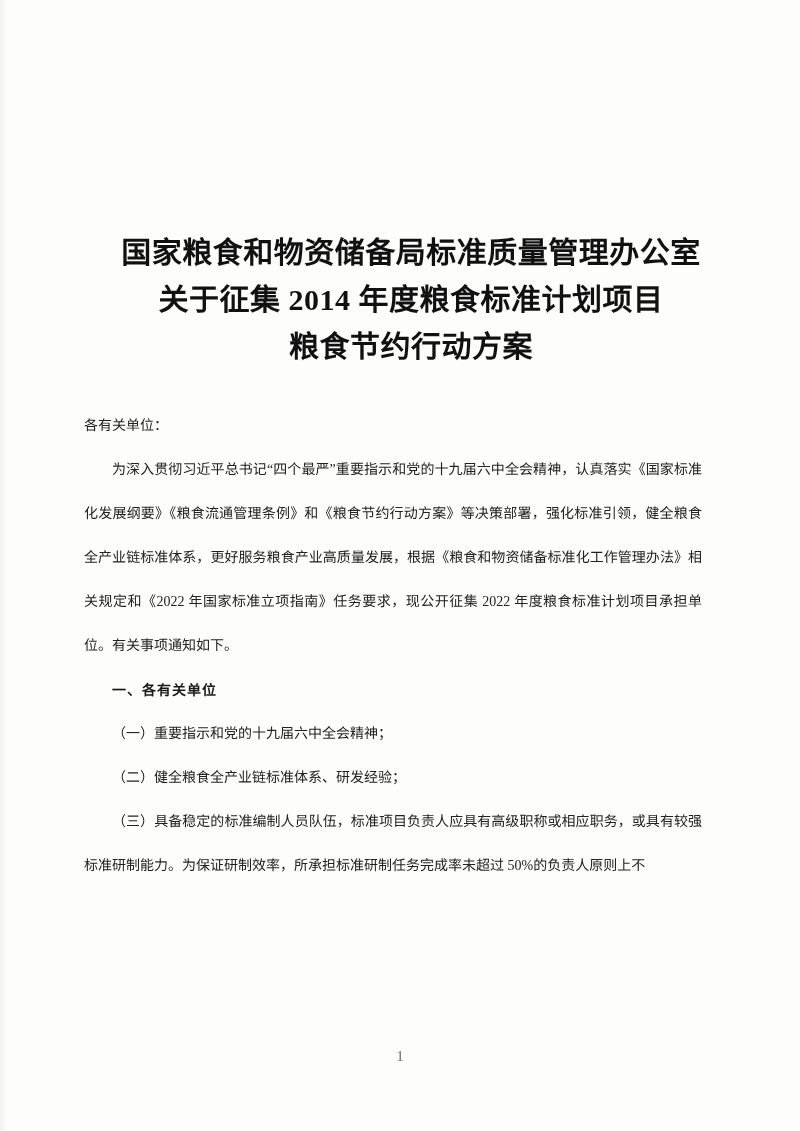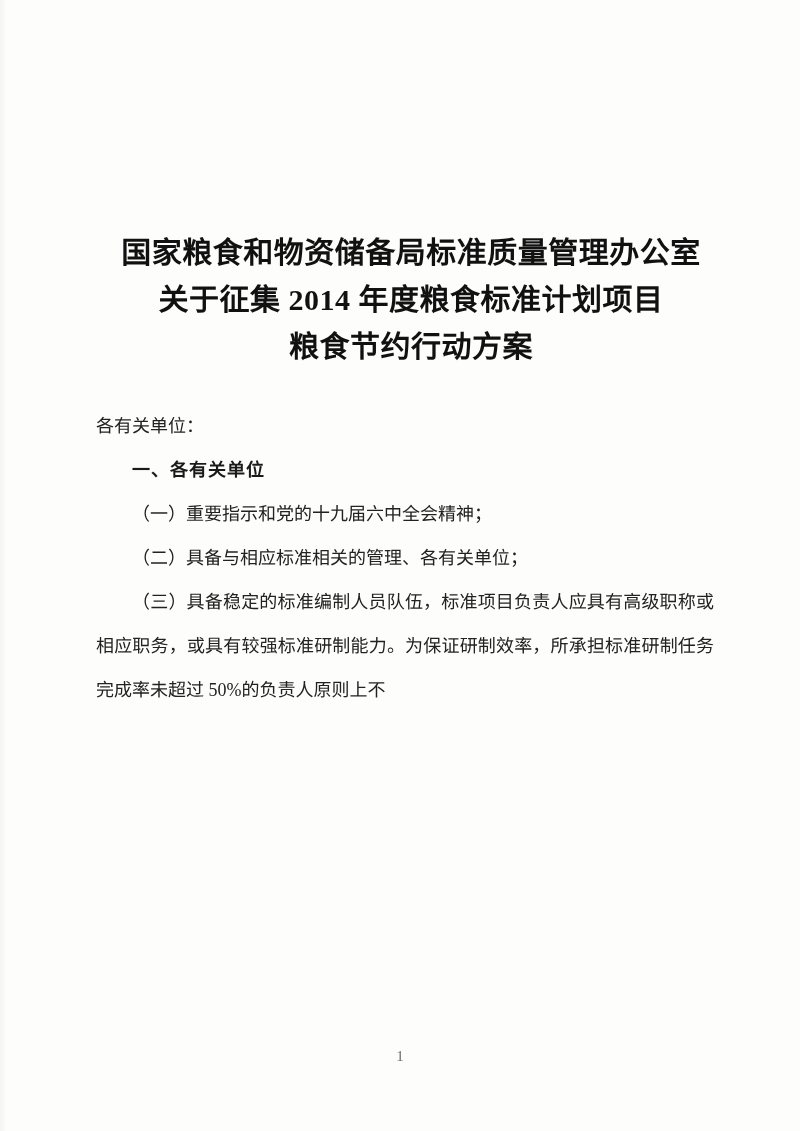--- a/index.html
+++ b/index.html
@@ -32,23 +32,23 @@
     line-height: 47px;
     font-weight: bold;
     color: #111111;
     letter-spacing: 0.5px;
     margin-left: 11px;
   }
   .title-line { margin: 0; }
   .body-block {
     position: absolute;
     top: 404px;
-    left: 96px;
+    left: 84px;
     width: 618px;
-    font-size: 18px;
+    font-size: 14px;
     line-height: 44px;
     text-align: justify;
     color: #222222;
   }
   .body-block p { margin: 0; }
   .salutation { text-indent: 0; }
   .para { text-indent: 2em; }
   .section-heading {
     font-family: "Liberation Sans", sans-serif;
     font-weight: bold;
@@ -75,21 +75,22 @@
 <div class="page">
 
   <div class="title-block">
     <div class="title-line">国家粮食和物资储备局标准质量管理办公室</div>
     <div class="title-line">关于征集 2014 年度粮食标准计划项目</div>
     <div class="title-line">粮食节约行动方案</div>
   </div>
 
   <div class="body-block">
     <p class="salutation">各有关单位：</p>
+    <p class="para">为深入贯彻习近平总书记“四个最严”重要指示和党的十九届六中全会精神，认真落实《国家标准化发展纲要》《粮食流通管理条例》和《粮食节约行动方案》等决策部署，强化标准引领，健全粮食全产业链标准体系，更好服务粮食产业高质量发展，根据《粮食和物资储备标准化工作管理办法》相关规定和《2022 年国家标准立项指南》任务要求，现公开征集 2022 年度粮食标准计划项目承担单位。有关事项通知如下。</p>
     <p class="section-heading">一、各有关单位</p>
     <p class="item">（一）重要指示和党的十九届六中全会精神；</p>
-    <p class="item">（二）具备与相应标准相关的管理、各有关单位；</p>
+    <p class="item">（二）健全粮食全产业链标准体系、研发经验；</p>
     <p class="item">（三）具备稳定的标准编制人员队伍，标准项目负责人应具有高级职称或相应职务，或具有较强标准研制能力。为保证研制效率，所承担标准研制任务完成率未超过 50%的负责人原则上不</p>
   </div>
 
   <div class="page-number">1</div>
 
 </div>
 
 </body></html>

